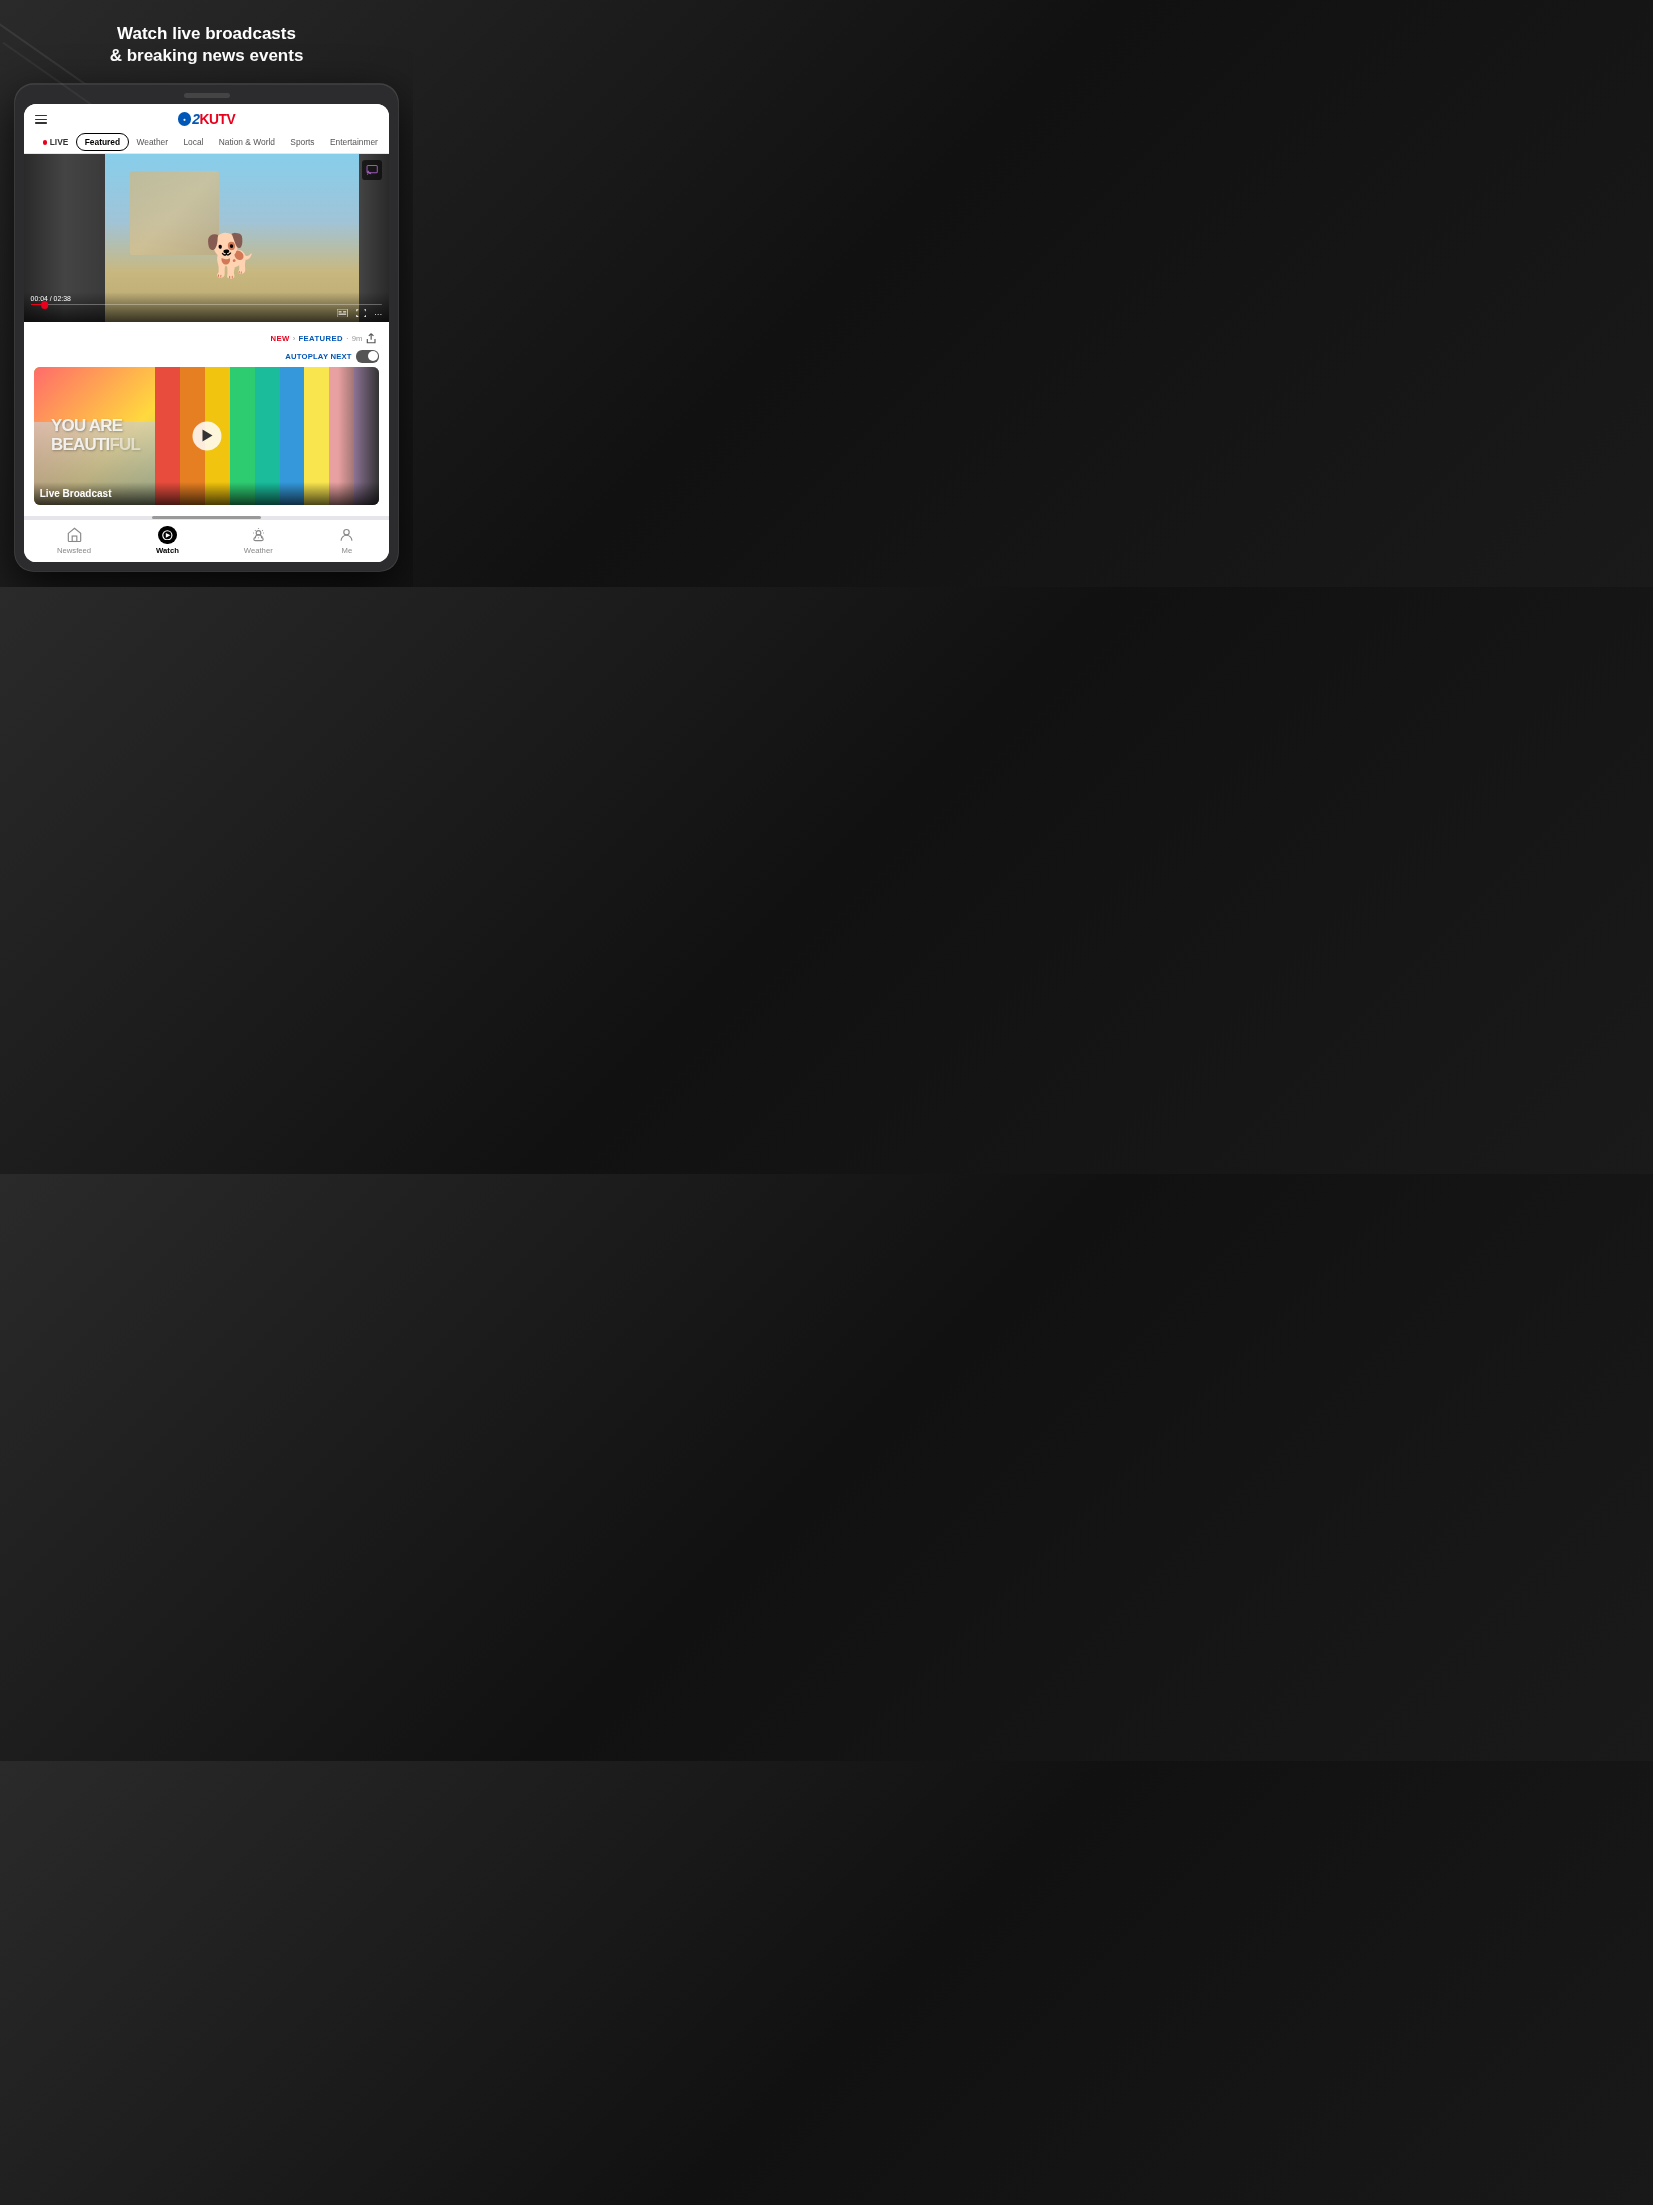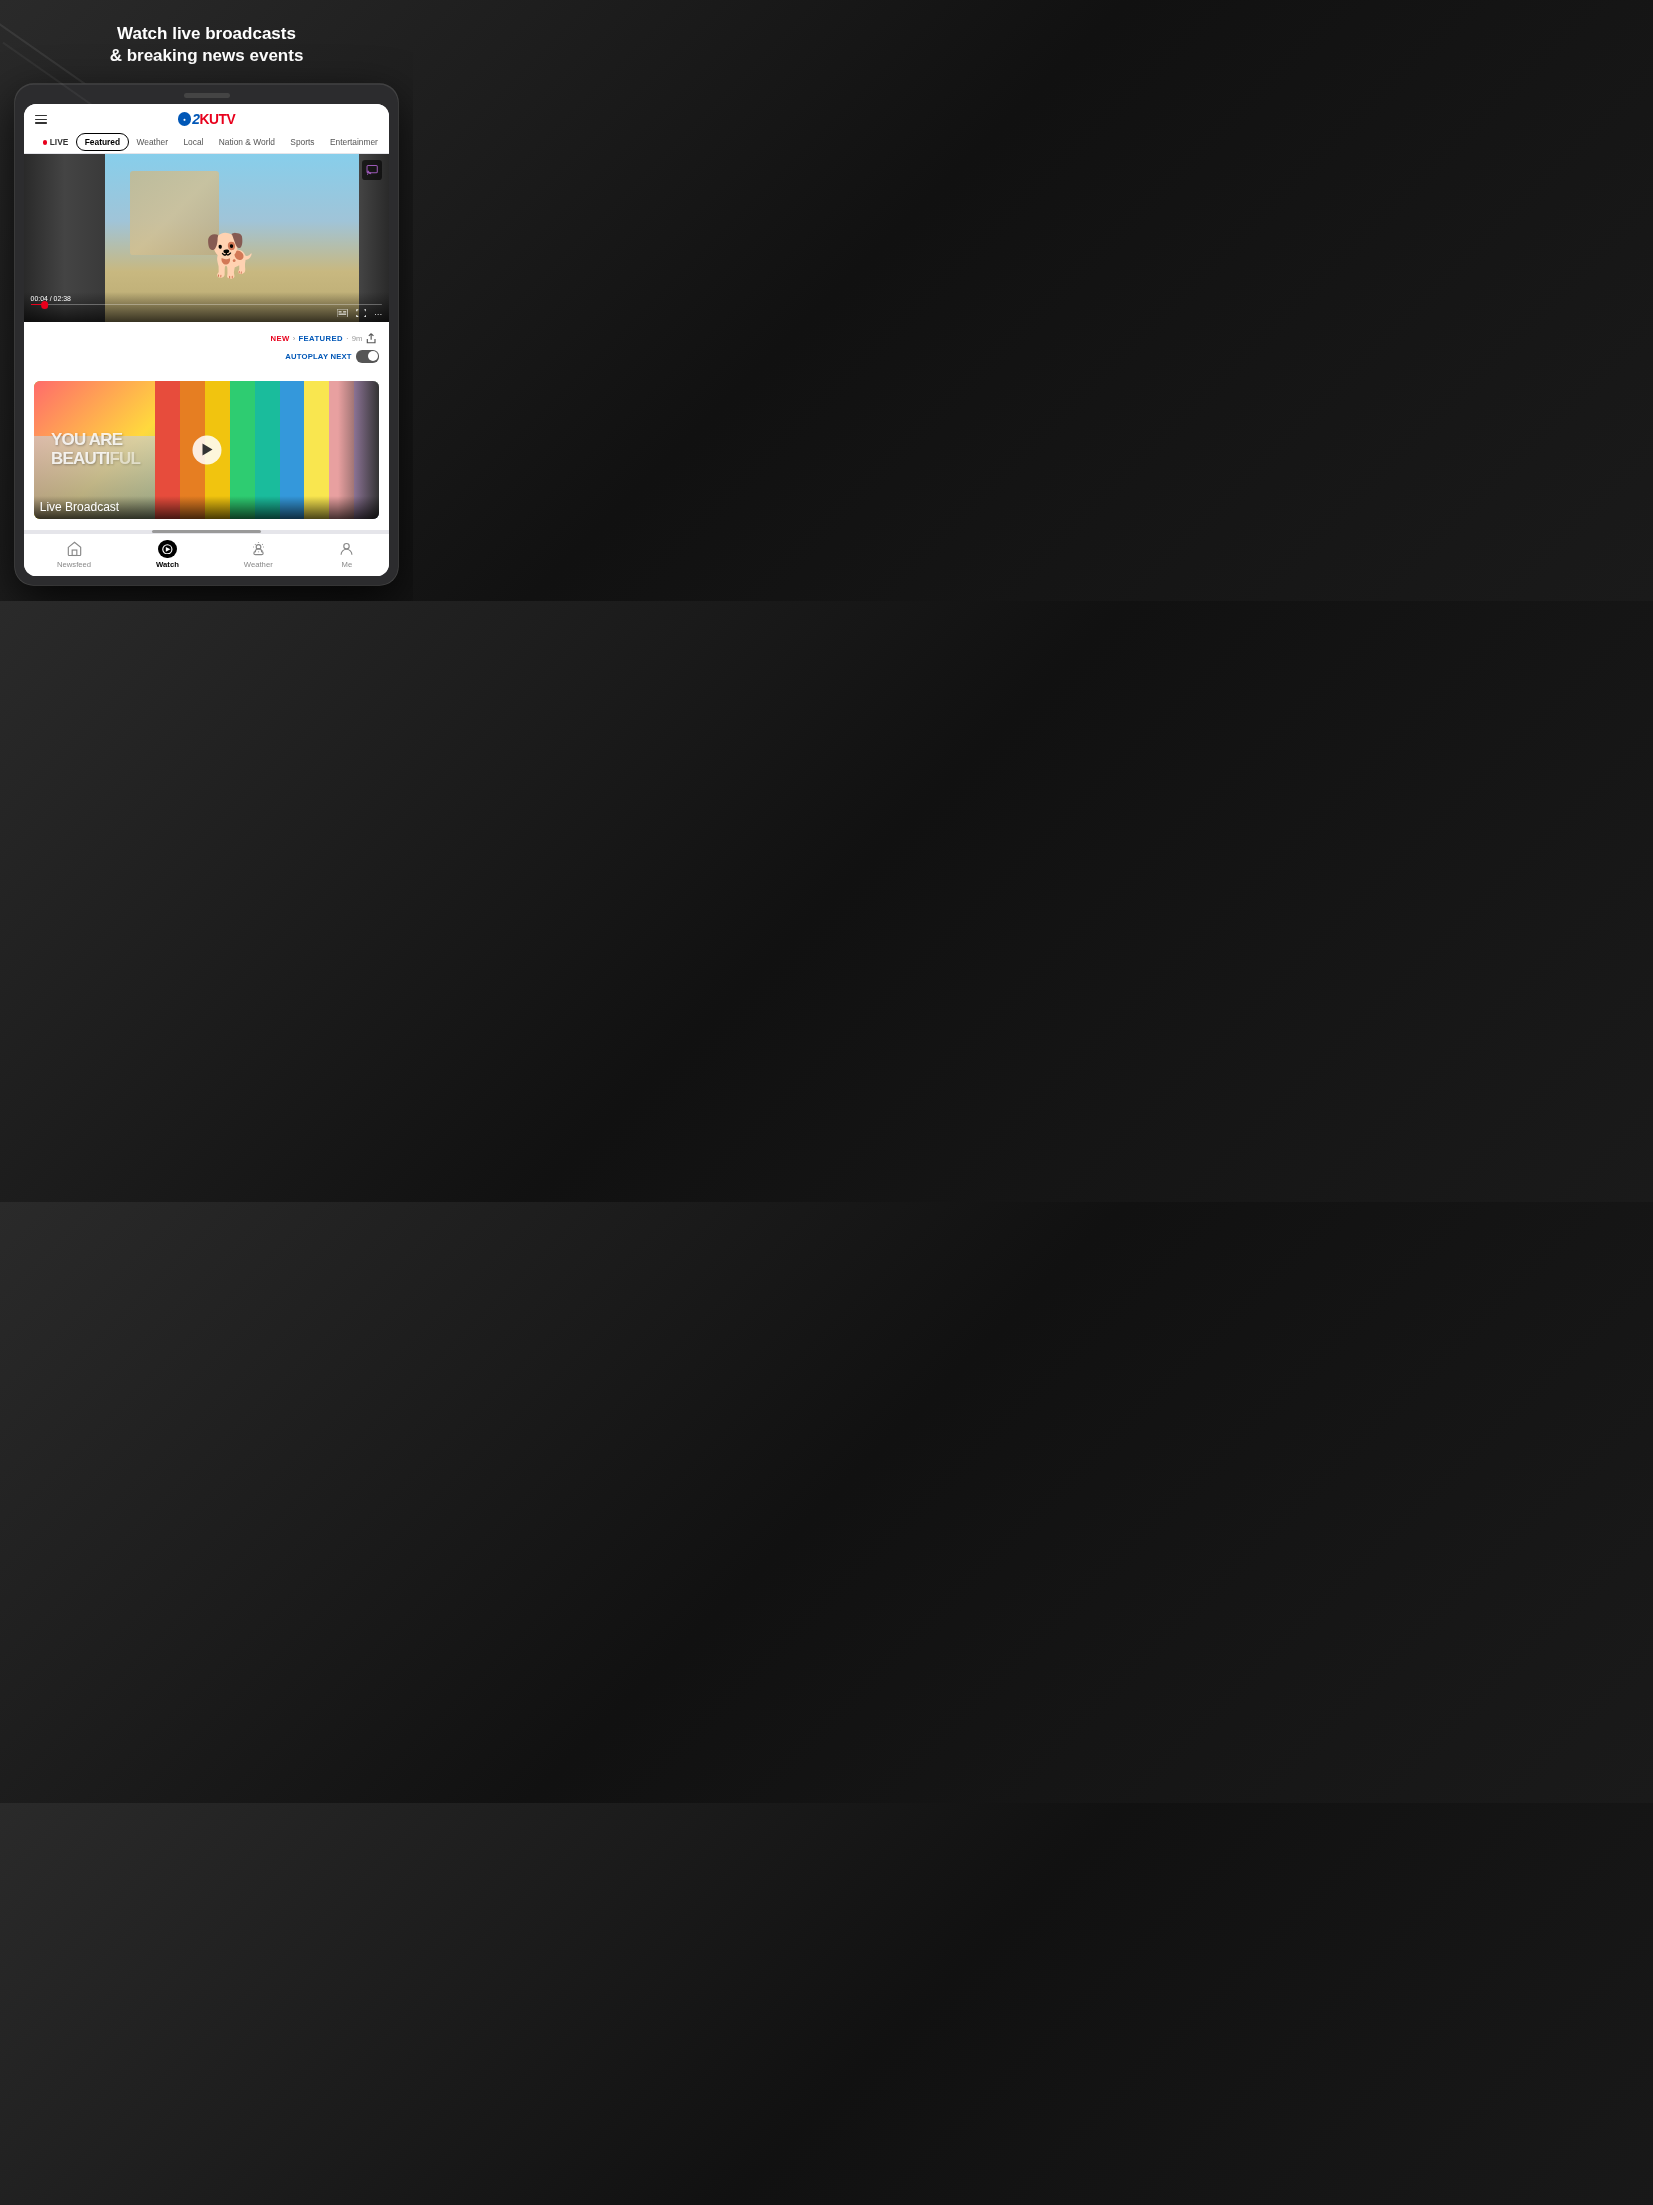--- a/index.html
+++ b/index.html
@@ -380,21 +380,21 @@
       justify-content: center;
       color: #555;
       font-size: 10.7px;
     }
 
     .autoplay-row {
       display: flex;
       align-items: center;
       justify-content: flex-end;
       gap: 4.6px;
-      margin-bottom: 18px;
+      margin-bottom: 4px;
     }
 
     .autoplay-label {
       color: #0057b7;
       font-size: 7.7px;
       font-weight: 600;
       letter-spacing: 0.2px;
     }
 
     .toggle-switch {
@@ -501,22 +501,22 @@
       position: absolute;
       bottom: 0;
       left: 0;
       right: 0;
       padding: 4.6px 6.1px;
       background: linear-gradient(to top, rgba(0,0,0,0.7), transparent);
     }
 
     .card-title {
       color: #fff;
-      font-size: 12px;
-      font-weight: 400;
+      font-size: 10px;
+      font-weight: 700;
     }
 
     
     .scroll-indicator {
       height: 3.1px;
       background: #e5e5ea;
       display: flex;
       padding: 0 35%;
     }
 

